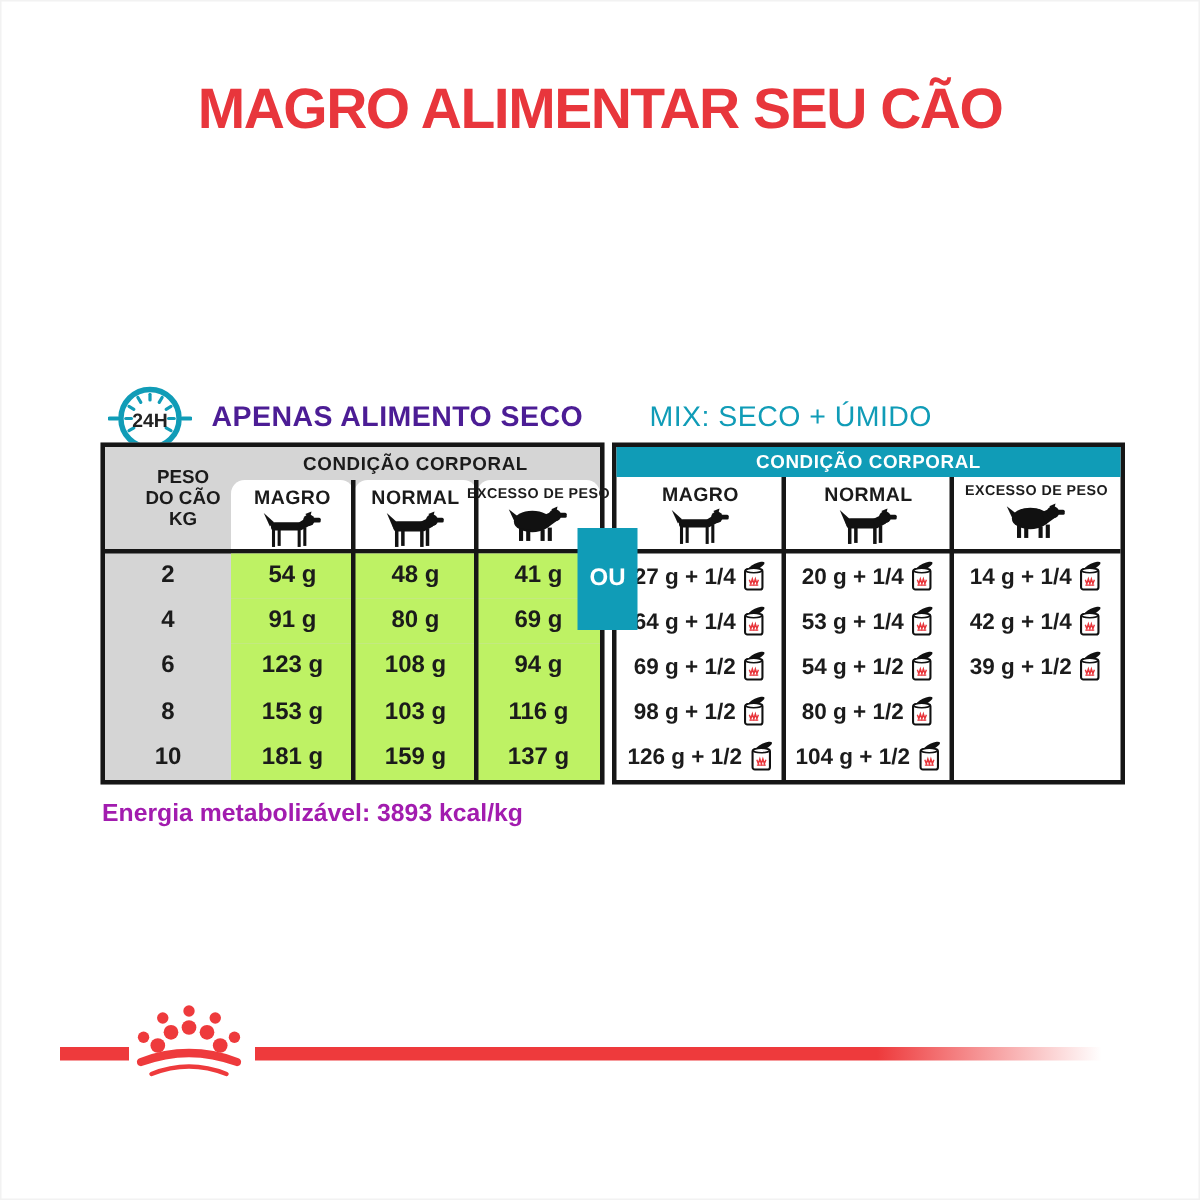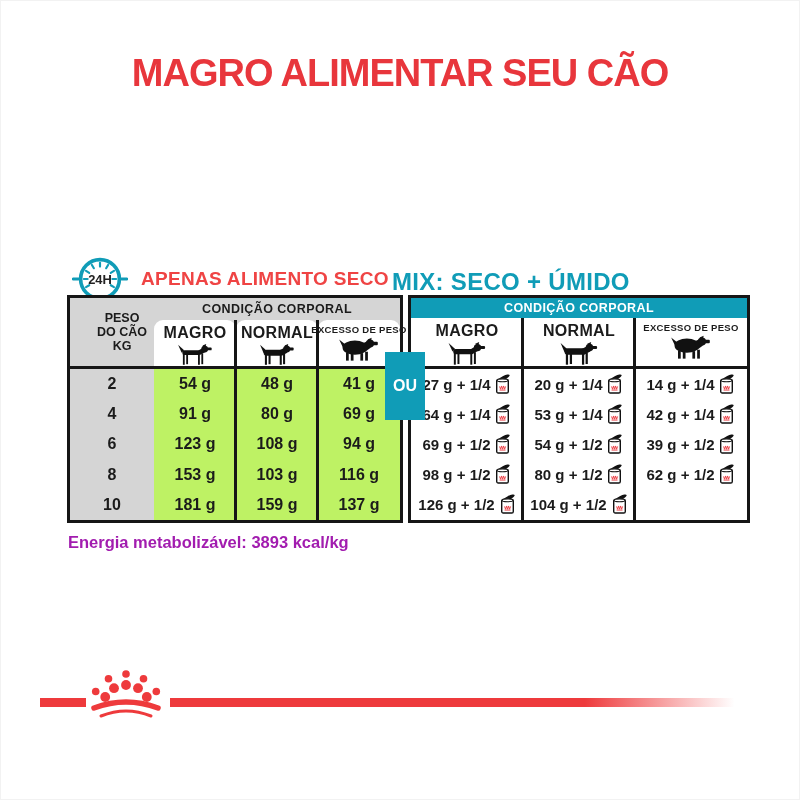--- a/index.html
+++ b/index.html
@@ -12,22 +12,22 @@
   *{margin:0;padding:0;box-sizing:border-box;}
   html,body{background:#fff;}
   body{font-family:"Liberation Sans","DejaVu Sans",sans-serif;color:var(--ink);}
   .page{position:relative;width:800px;height:800px;background:#fff;overflow:hidden;box-shadow:inset 0 0 0 1px #f2f2f2;}
 
   .title{position:absolute;left:0;right:0;top:52px;text-align:center;
     font-size:38px;font-weight:700;color:var(--red);letter-spacing:-1px;}
 
   
   .clock{position:absolute;left:72px;top:254px;width:56px;height:50px;}
-  .h-dry{position:absolute;left:141px;top:268px;font-size:19px;font-weight:700;color:#ef4444;letter-spacing:.3px;}
-  .h-mix{position:absolute;left:392px;top:268px;font-size:24px;font-weight:700;color:var(--teal);letter-spacing:.3px;}
+  .h-dry{position:absolute;left:141px;top:268px;font-size:19px;font-weight:700;color:#4c1d95;letter-spacing:.3px;}
+  .h-mix{position:absolute;left:433px;top:268px;font-size:19px;font-weight:400;color:var(--teal);letter-spacing:.3px;}
 
   
   .tbl{position:absolute;border:3px solid #161616;display:grid;}
   .lt{left:67px;top:295px;width:336px;height:228px;background:var(--gray);
       grid-template-columns:84px 82px 82px 82px;
       grid-template-rows:22px 18px 28px 3px repeat(5,1fr);}
   .rt{left:408px;top:295px;width:342px;height:228px;background:#fff;
       grid-template-columns:repeat(3,112px);
       grid-template-rows:20px 19px 29px 3px repeat(5,1fr);}
 
@@ -35,21 +35,21 @@
         font-size:12.5px;font-weight:700;line-height:14px;text-align:center;padding-left:20px;}
   .cond{grid-area:1/2/2/5;display:flex;align-items:center;justify-content:center;
         font-size:12.5px;font-weight:700;letter-spacing:.4px;}
   .cond-teal{grid-area:1/1/2/4;background:var(--teal);color:#fff;display:flex;align-items:center;justify-content:center;
         font-size:12.5px;font-weight:700;letter-spacing:.4px;}
 
   .panel{display:flex;flex-direction:column;align-items:center;justify-content:flex-start;}
   .lt .panel{background:#fff;border-radius:9px 9px 0 0;}
   .p1{grid-area:2/2/4/3}.p2{grid-area:2/3/4/4}.p3{grid-area:2/4/4/5}
   .q1{grid-area:2/1/4/2}.q2{grid-area:2/2/4/3}.q3{grid-area:2/3/4/4}
-  .col-label{font-size:16px;font-weight:700;letter-spacing:.3px;margin-top:4px;white-space:nowrap;}
+  .col-label{font-size:13px;font-weight:700;letter-spacing:.3px;margin-top:4px;white-space:nowrap;}
   .col-label.small{font-size:9.5px;}
   .dog{margin-top:1px;}
 
   .sep-l{grid-area:4/1/5/5;background:#161616;}
   .sep-r{grid-area:4/1/5/4;background:#161616;}
 
   .cell{display:flex;align-items:center;justify-content:center;font-size:16px;font-weight:700;}
   .lt .cell.val{background:#bef264;}
   .rt .cell{font-size:15px;gap:4px;}
   .gr5{grid-row:5}.gr6{grid-row:6}.gr7{grid-row:7}.gr8{grid-row:8}.gr9{grid-row:9}
@@ -295,26 +295,20 @@
         <svg class="can" viewBox="0 0 22 26">
           <use href="#canSym" xlink:href="#canSym"></use>
         </svg>
       </div>
     <div class="cell gr8 gc2">
         <span>80 g + 1/2</span>
         <svg class="can" viewBox="0 0 22 26">
           <use href="#canSym" xlink:href="#canSym"></use>
         </svg>
       </div>
-    <div class="cell gr8 gc3">
-        <span>62 g + 1/2</span>
-        <svg class="can" viewBox="0 0 22 26">
-          <use href="#canSym" xlink:href="#canSym"></use>
-        </svg>
-      </div>
 
     <div class="cell gr9 gc1">
         <span>126 g + 1/2</span>
         <svg class="can" viewBox="0 0 22 26">
           <use href="#canSym" xlink:href="#canSym"></use>
         </svg>
       </div>
     <div class="cell gr9 gc2">
         <span>104 g + 1/2</span>
         <svg class="can" viewBox="0 0 22 26">

